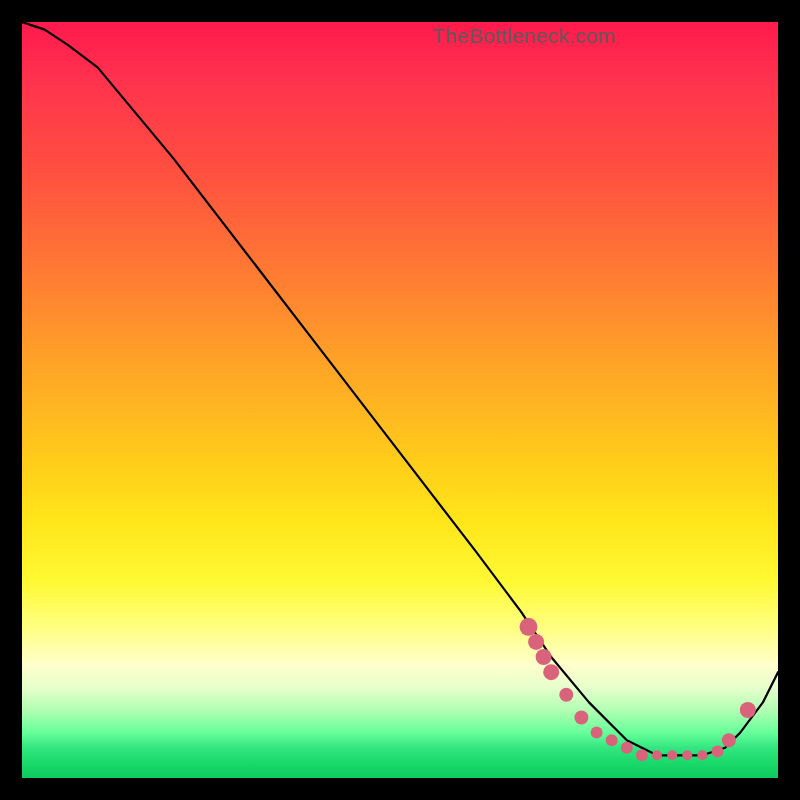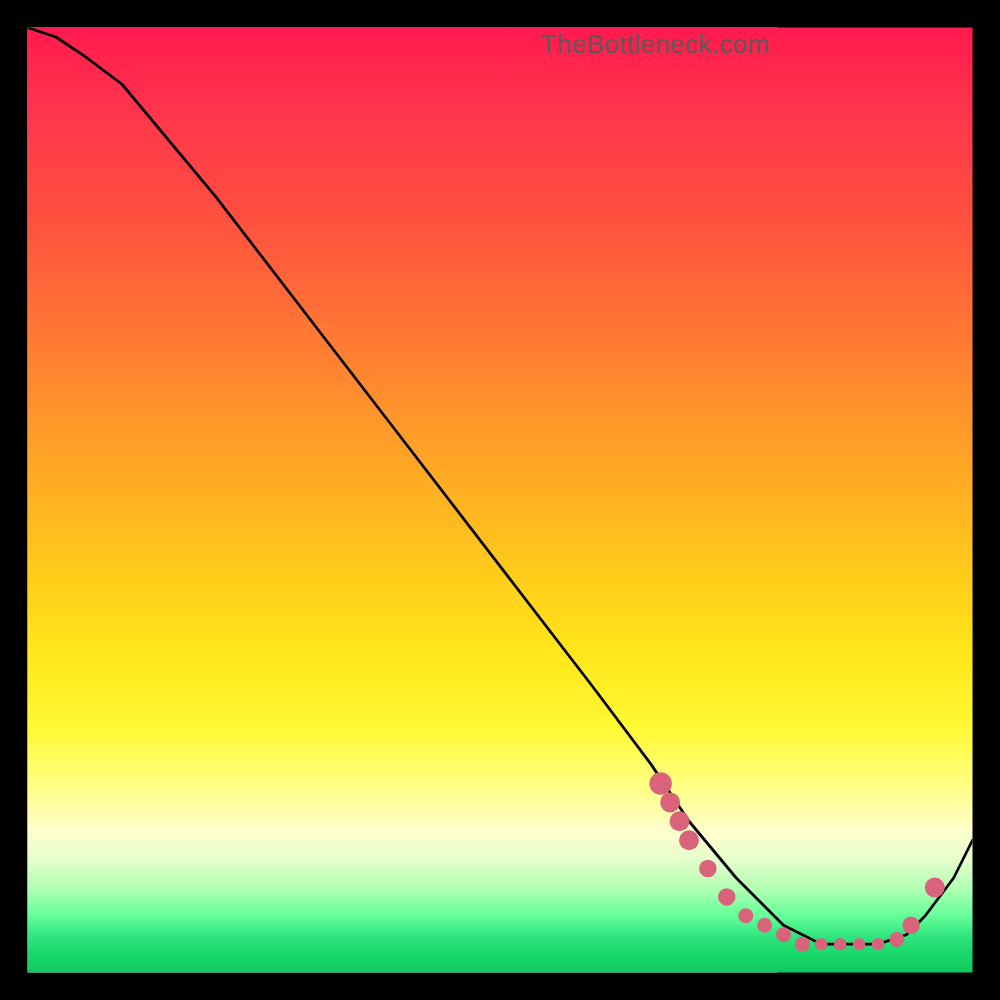--- a/index.html
+++ b/index.html
@@ -10,21 +10,21 @@
     background: #000;
     overflow: hidden;
     font-family: Arial, Helvetica, sans-serif;
   }
   .frame {
     position: absolute;
     left: 22px;
     top: 22px;
     width: 600px;
     height: 756px;
-    background: #f9a8d4;
+    background: #5eead4;
   }
   .gradient {
     position: absolute;
     left: 0;
     top: 0;
     width: 756px;
     height: 756px;
     
     background: linear-gradient(to bottom,
       #ff1a4d 0%,

